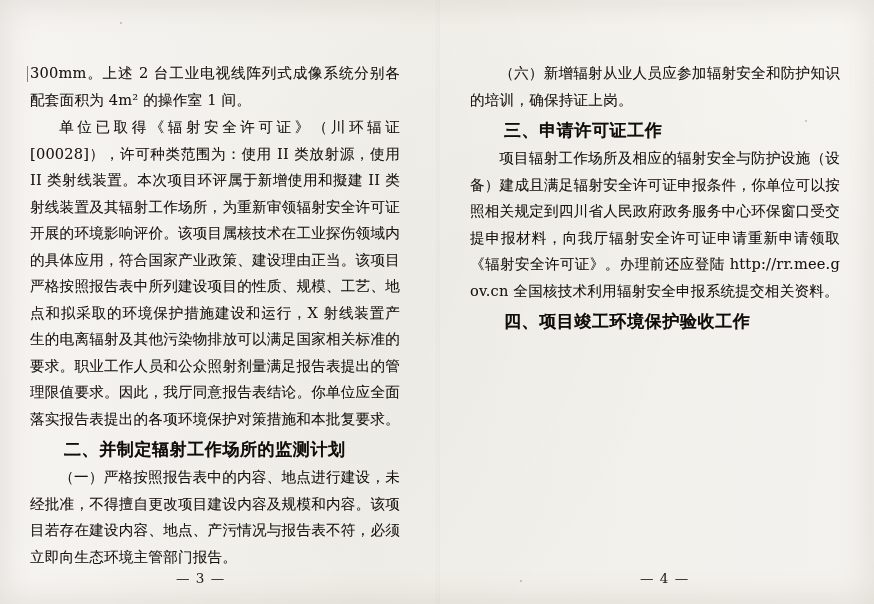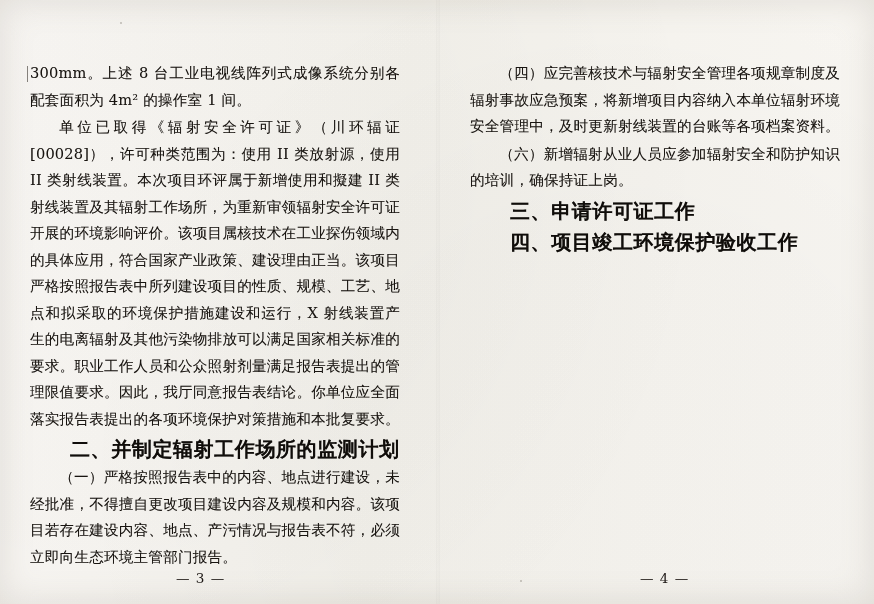--- a/index.html
+++ b/index.html
@@ -50,21 +50,21 @@
     margin: 0 0 1px 0;
     letter-spacing: 0.2px;
     font-family: "DejaVu Serif", serif;
     color: #181410;
     text-shadow: 0 0 0.5px rgba(0,0,0,0.25);
   }
   .para.indent { text-indent: 2em; }
   .para.first { text-indent: 0; }
 
   .heading {
-    font-size: 20px;
+    font-size: 17px;
     line-height: 27px;
     font-weight: bold;
     text-indent: 2em;
     margin: 4px 0 1px 0;
     letter-spacing: 0.6px;
     color: #100d0a;
     text-shadow: 0 0 0.6px rgba(0,0,0,0.45);
   }
   .link-run { word-break: break-all; }
 
@@ -105,29 +105,29 @@
 <div class="page">
   <div class="edge-shade"></div>
   <div class="gutter"></div>
   <div class="tick"></div>
 
   <div class="scan-speck" style="left:120px;top:22px;width:2px;height:2px;"></div>
   <div class="scan-speck" style="left:520px;top:580px;width:2px;height:2px;"></div>
   <div class="scan-speck" style="left:805px;top:120px;width:2px;height:2px;"></div>
 
   <div class="col left">
-    <p class="para first">300mm。上述 8 台工业电视线阵列式成像系统分别各配套面积为 4m² 的操作室 1 间。</p>
+    <p class="para first">300mm。上述 2 台工业电视线阵列式成像系统分别各配套面积为 4m² 的操作室 1 间。</p>
     <p class="para indent">单位已取得《辐射安全许可证》（川环辐证[00028]），许可种类范围为：使用 II 类放射源，使用 II 类射线装置。本次项目环评属于新增使用和擬建 II 类射线装置及其辐射工作场所，为重新审领辐射安全许可证开展的环境影响评价。该项目属核技术在工业探伤领域内的具体应用，符合国家产业政策、建设理由正当。该项目严格按照报告表中所列建设项目的性质、规模、工艺、地点和拟采取的环境保护措施建设和运行，X 射线装置产生的电离辐射及其他污染物排放可以满足国家相关标准的要求。职业工作人员和公众照射剂量满足报告表提出的管理限值要求。因此，我厅同意报告表结论。你单位应全面落实报告表提出的各项环境保护对策措施和本批复要求。</p>
     <p class="heading">二、并制定辐射工作场所的监测计划</p>
     <p class="para indent">（一）严格按照报告表中的内容、地点进行建设，未经批准，不得擅自更改项目建设内容及规模和内容。该项目若存在建设内容、地点、产污情况与报告表不符，必须立即向生态环境主管部门报告。</p>
 
   </div>
   <div class="pagenum left">— 3 —</div>
 
   <div class="col right">
-    <p class="para indent">（四）应完善核技术与辐射安全管理各项规章制度及辐射事故应急预案，将新增项目内容纳入本单位辐射环境安全管理中，及时更新射线装置的台账等各项档案资料。</p>
     <p class="para indent">（六）新增辐射从业人员应参加辐射安全和防护知识的培训，确保持证上岗。</p>
     <p class="heading">三、申请许可证工作</p>
+    <p class="para indent link-run">项目辐射工作场所及相应的辐射安全与防护设施（设备）建成且满足辐射安全许可证申报条件，你单位可以按照相关规定到四川省人民政府政务服务中心环保窗口受交提申报材料，向我厅辐射安全许可证申请重新申请领取《辐射安全许可证》。办理前还应登陆 http://rr.mee.gov.cn 全国核技术利用辐射安全申报系统提交相关资料。</p>
     <p class="heading">四、项目竣工环境保护验收工作</p>
 
   </div>
   <div class="pagenum right">— 4 —</div>
 </div>
 
 </body></html>

